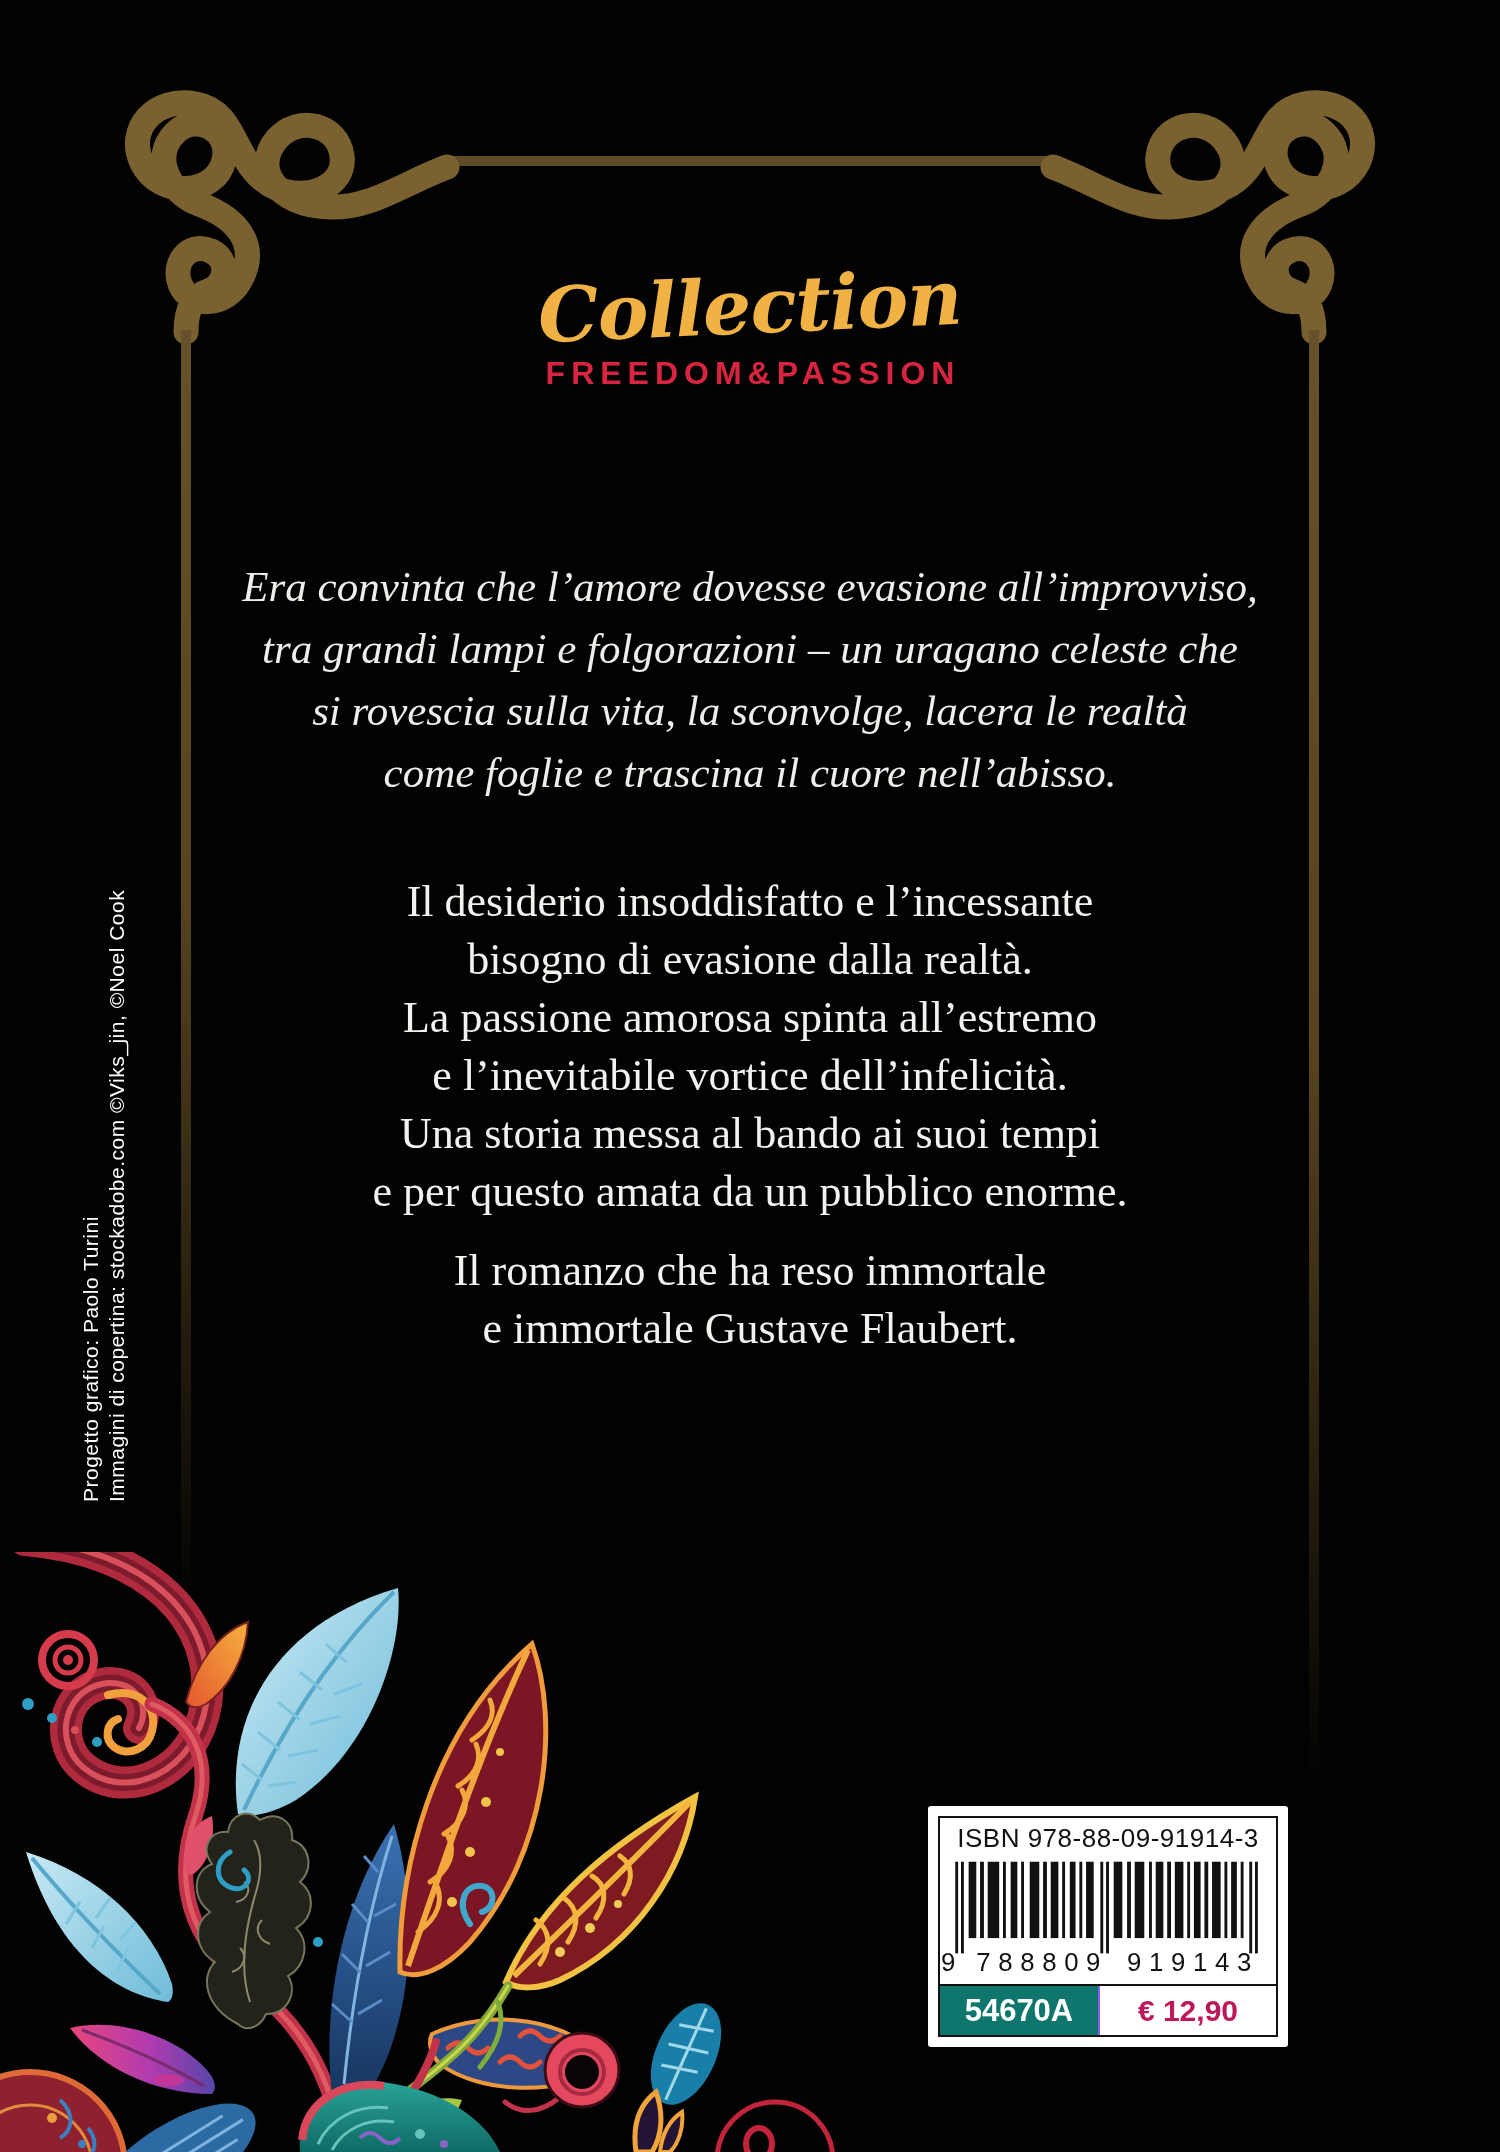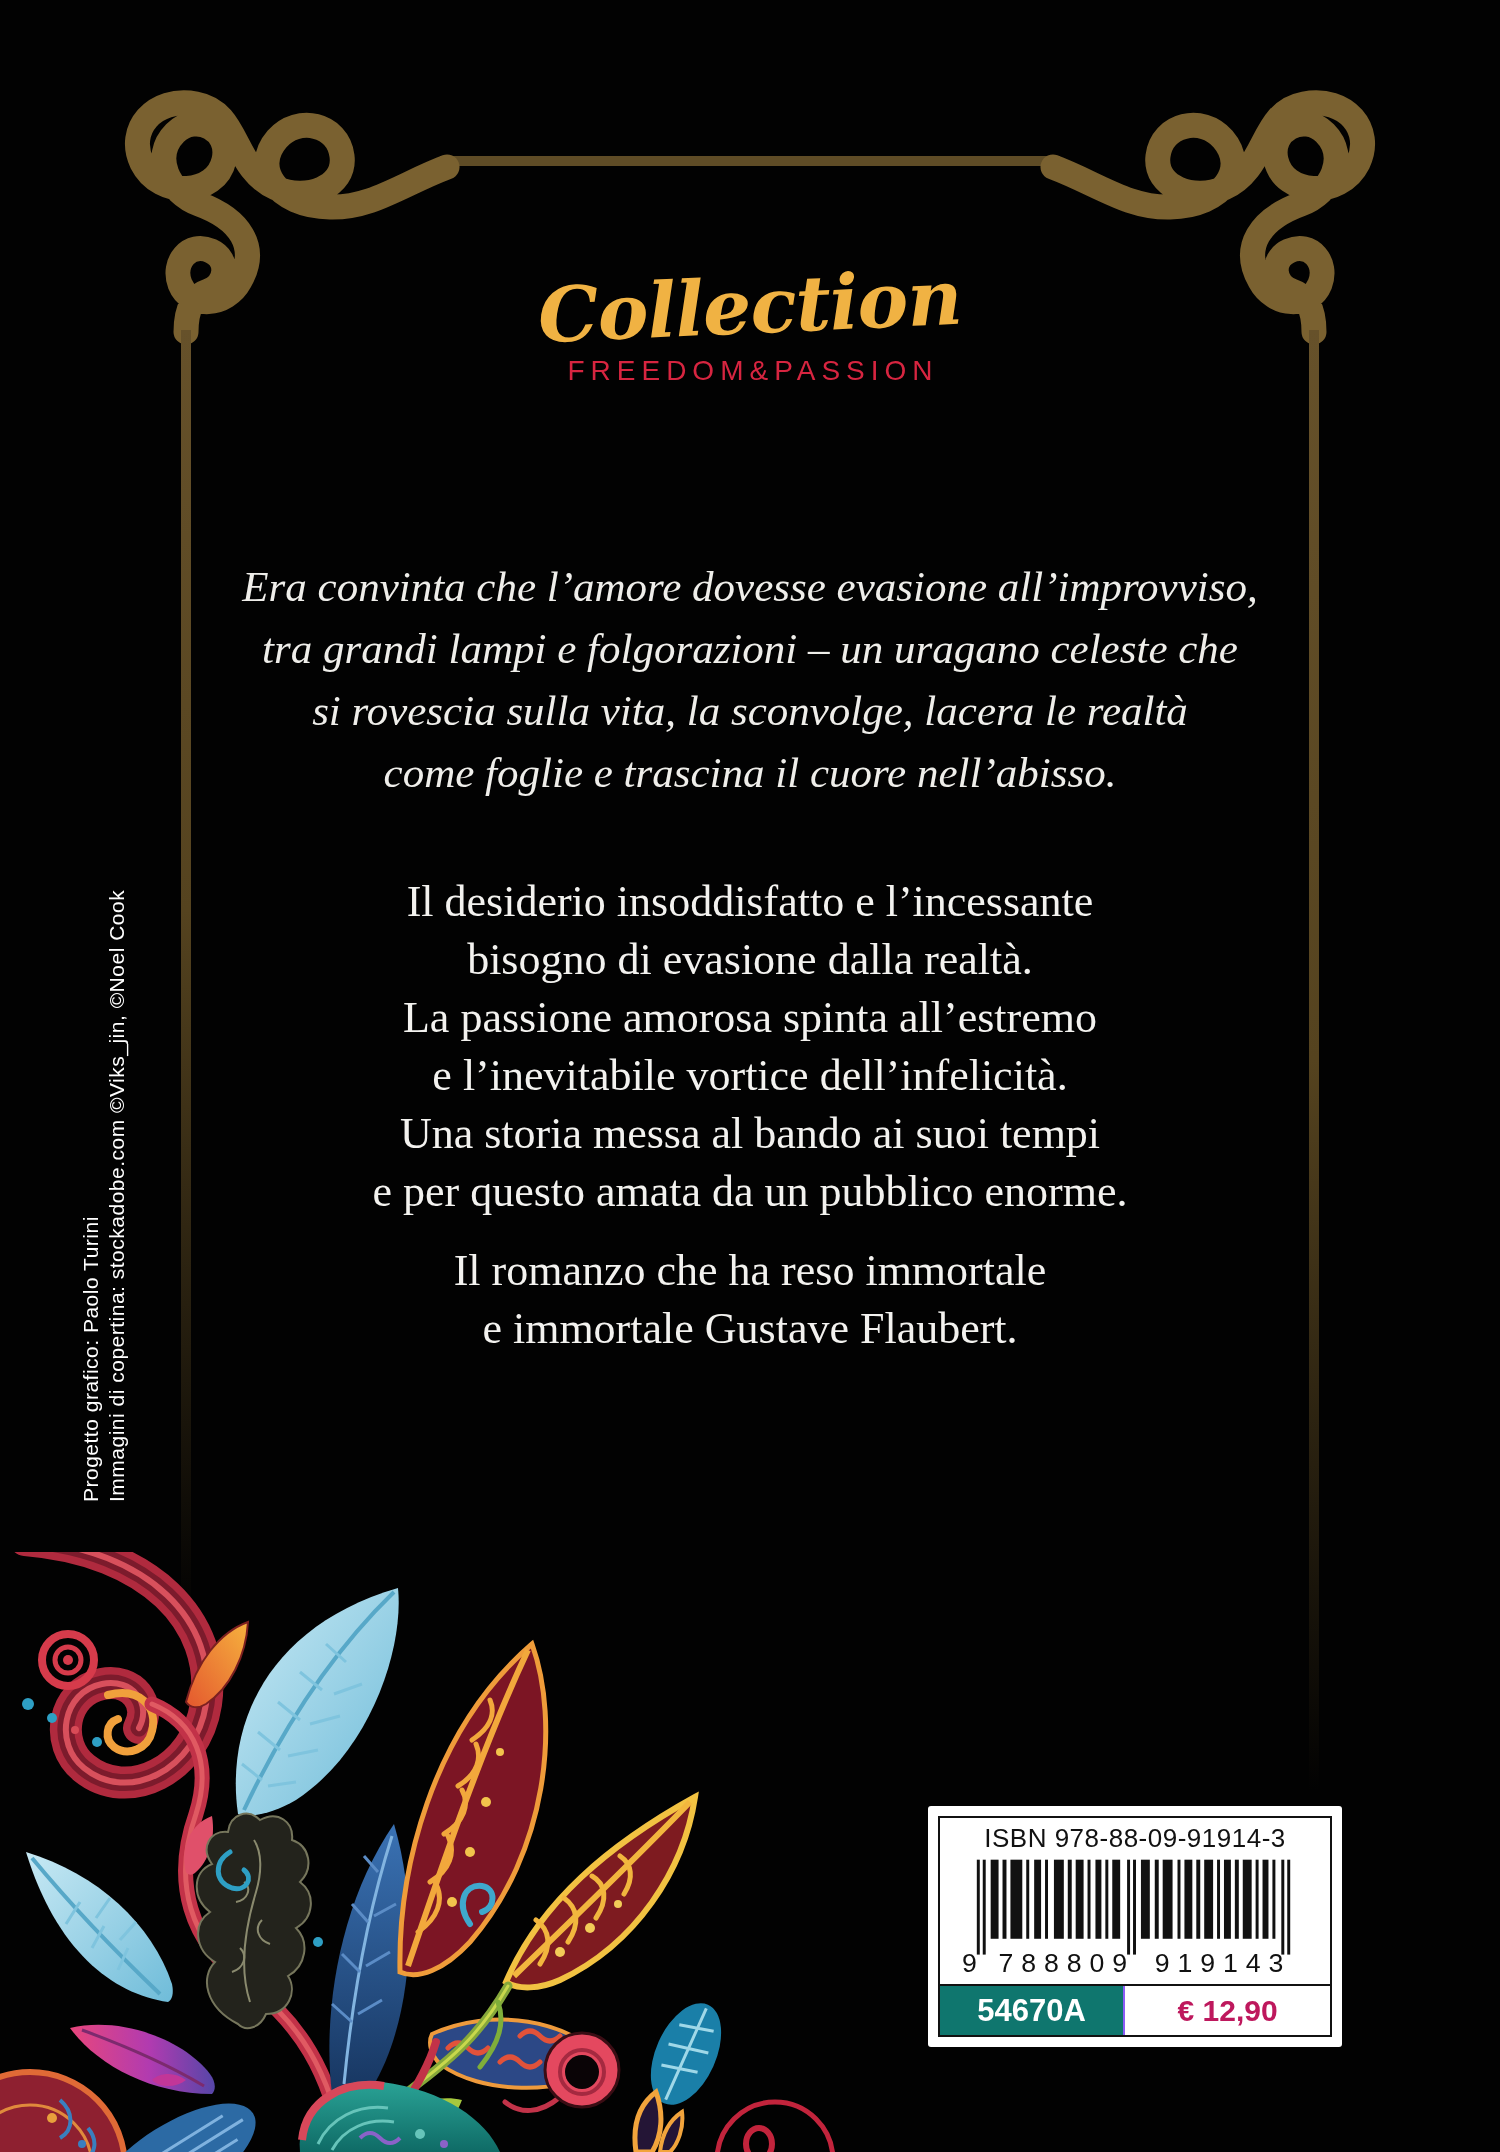--- a/index.html
+++ b/index.html
@@ -7,40 +7,40 @@
         font-family:"Liberation Serif",serif;}
   .abs{position:absolute;}
 
   
   #frame-svg{position:absolute;left:0;top:0;pointer-events:none;}
 
   
   .logo-block{left:0;right:0;top:262px;text-align:center;}
   .logo-script{display:inline-block;font-family:"DejaVu Serif",serif;font-style:italic;font-weight:bold;
                font-size:76px;letter-spacing:-1px;color:#f0b243;transform:rotate(-2.5deg);}
-  .logo-tagline{margin-top:4px;font-family:"Liberation Sans",sans-serif;font-weight:normal;
-                font-size:28px;letter-spacing:6px;color:#d72540;text-indent:6px;}
+  .logo-tagline{margin-top:4px;font-family:"Liberation Sans",sans-serif;font-weight:bold;
+                font-size:32px;letter-spacing:6px;color:#d72540;text-indent:6px;}
 
   
   .quote-block{left:0;right:0;top:556px;text-align:center;color:#efeeea;
                font-family:"Liberation Serif",serif;font-style:italic;font-size:43px;line-height:62px;}
 
   
   .body-block{left:0;right:0;text-align:center;color:#f3f2ef;
               font-family:"Liberation Serif",serif;font-size:44px;line-height:58px;}
   #para1{top:845px;margin-top:28px;}
   #para2{top:1242px;}
 
   
   .credits{left:78px;top:1502px;transform:rotate(-90deg);transform-origin:0 0;
            font-family:"Liberation Sans",sans-serif;font-size:21px;line-height:26px;
            color:#ffffff;white-space:nowrap;letter-spacing:.5px;}
 
   
-  .barcode-box{left:928px;top:1806px;width:414px;height:241px;background:#fff;border-radius:3px;
+  .barcode-box{left:928px;top:1806px;width:360px;height:241px;background:#fff;border-radius:3px;
                box-sizing:border-box;padding:10px;}
   .barcode-inner{border:2px solid #111;height:100%;box-sizing:border-box;display:flex;flex-direction:column;}
   .isbn-line{font-family:"Liberation Sans",sans-serif;font-size:26px;color:#111;text-align:center;
              padding-top:5px;letter-spacing:.5px;}
   .bars-wrap{flex:1;display:flex;align-items:center;justify-content:center;}
   .price-row{height:49px;border-top:2px solid #111;display:flex;font-family:"Liberation Sans",sans-serif;}
   .code-cell{width:47%;background:#0f766e;color:#fff;font-weight:bold;font-size:31px;
              display:flex;align-items:center;justify-content:center;}
   .price-cell{flex:1;background:#fff;color:#be185d;font-weight:bold;font-size:30px;border-left:2px solid #8b5cf6;
               display:flex;align-items:center;justify-content:center;}

